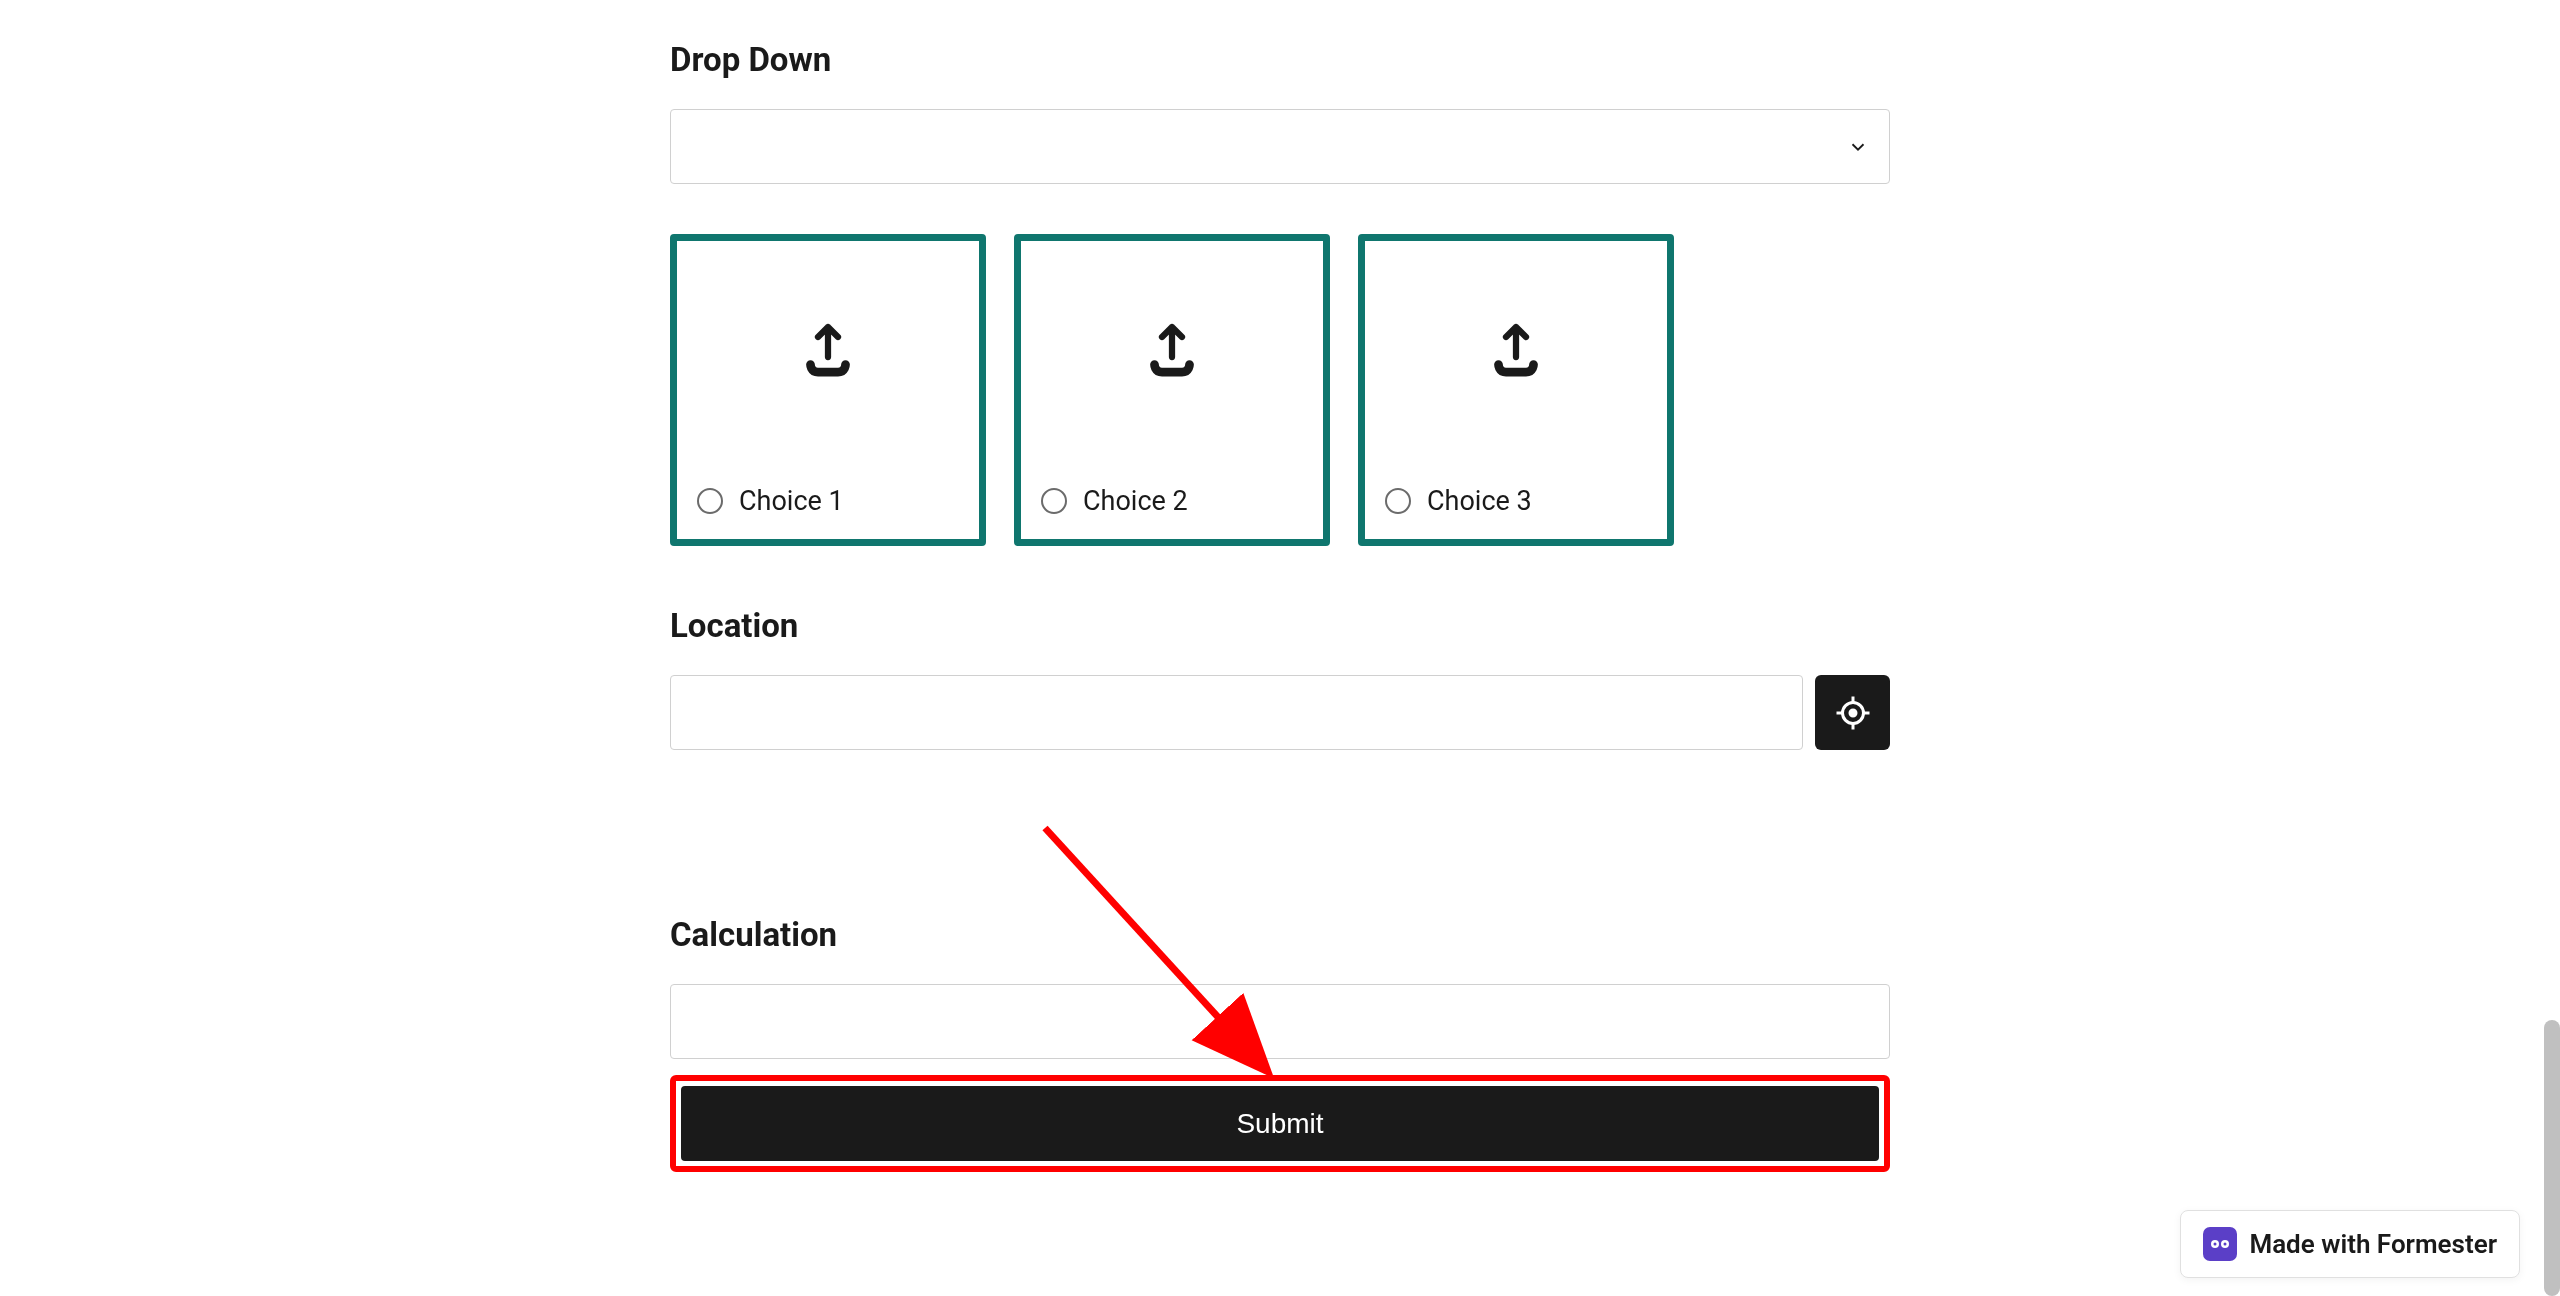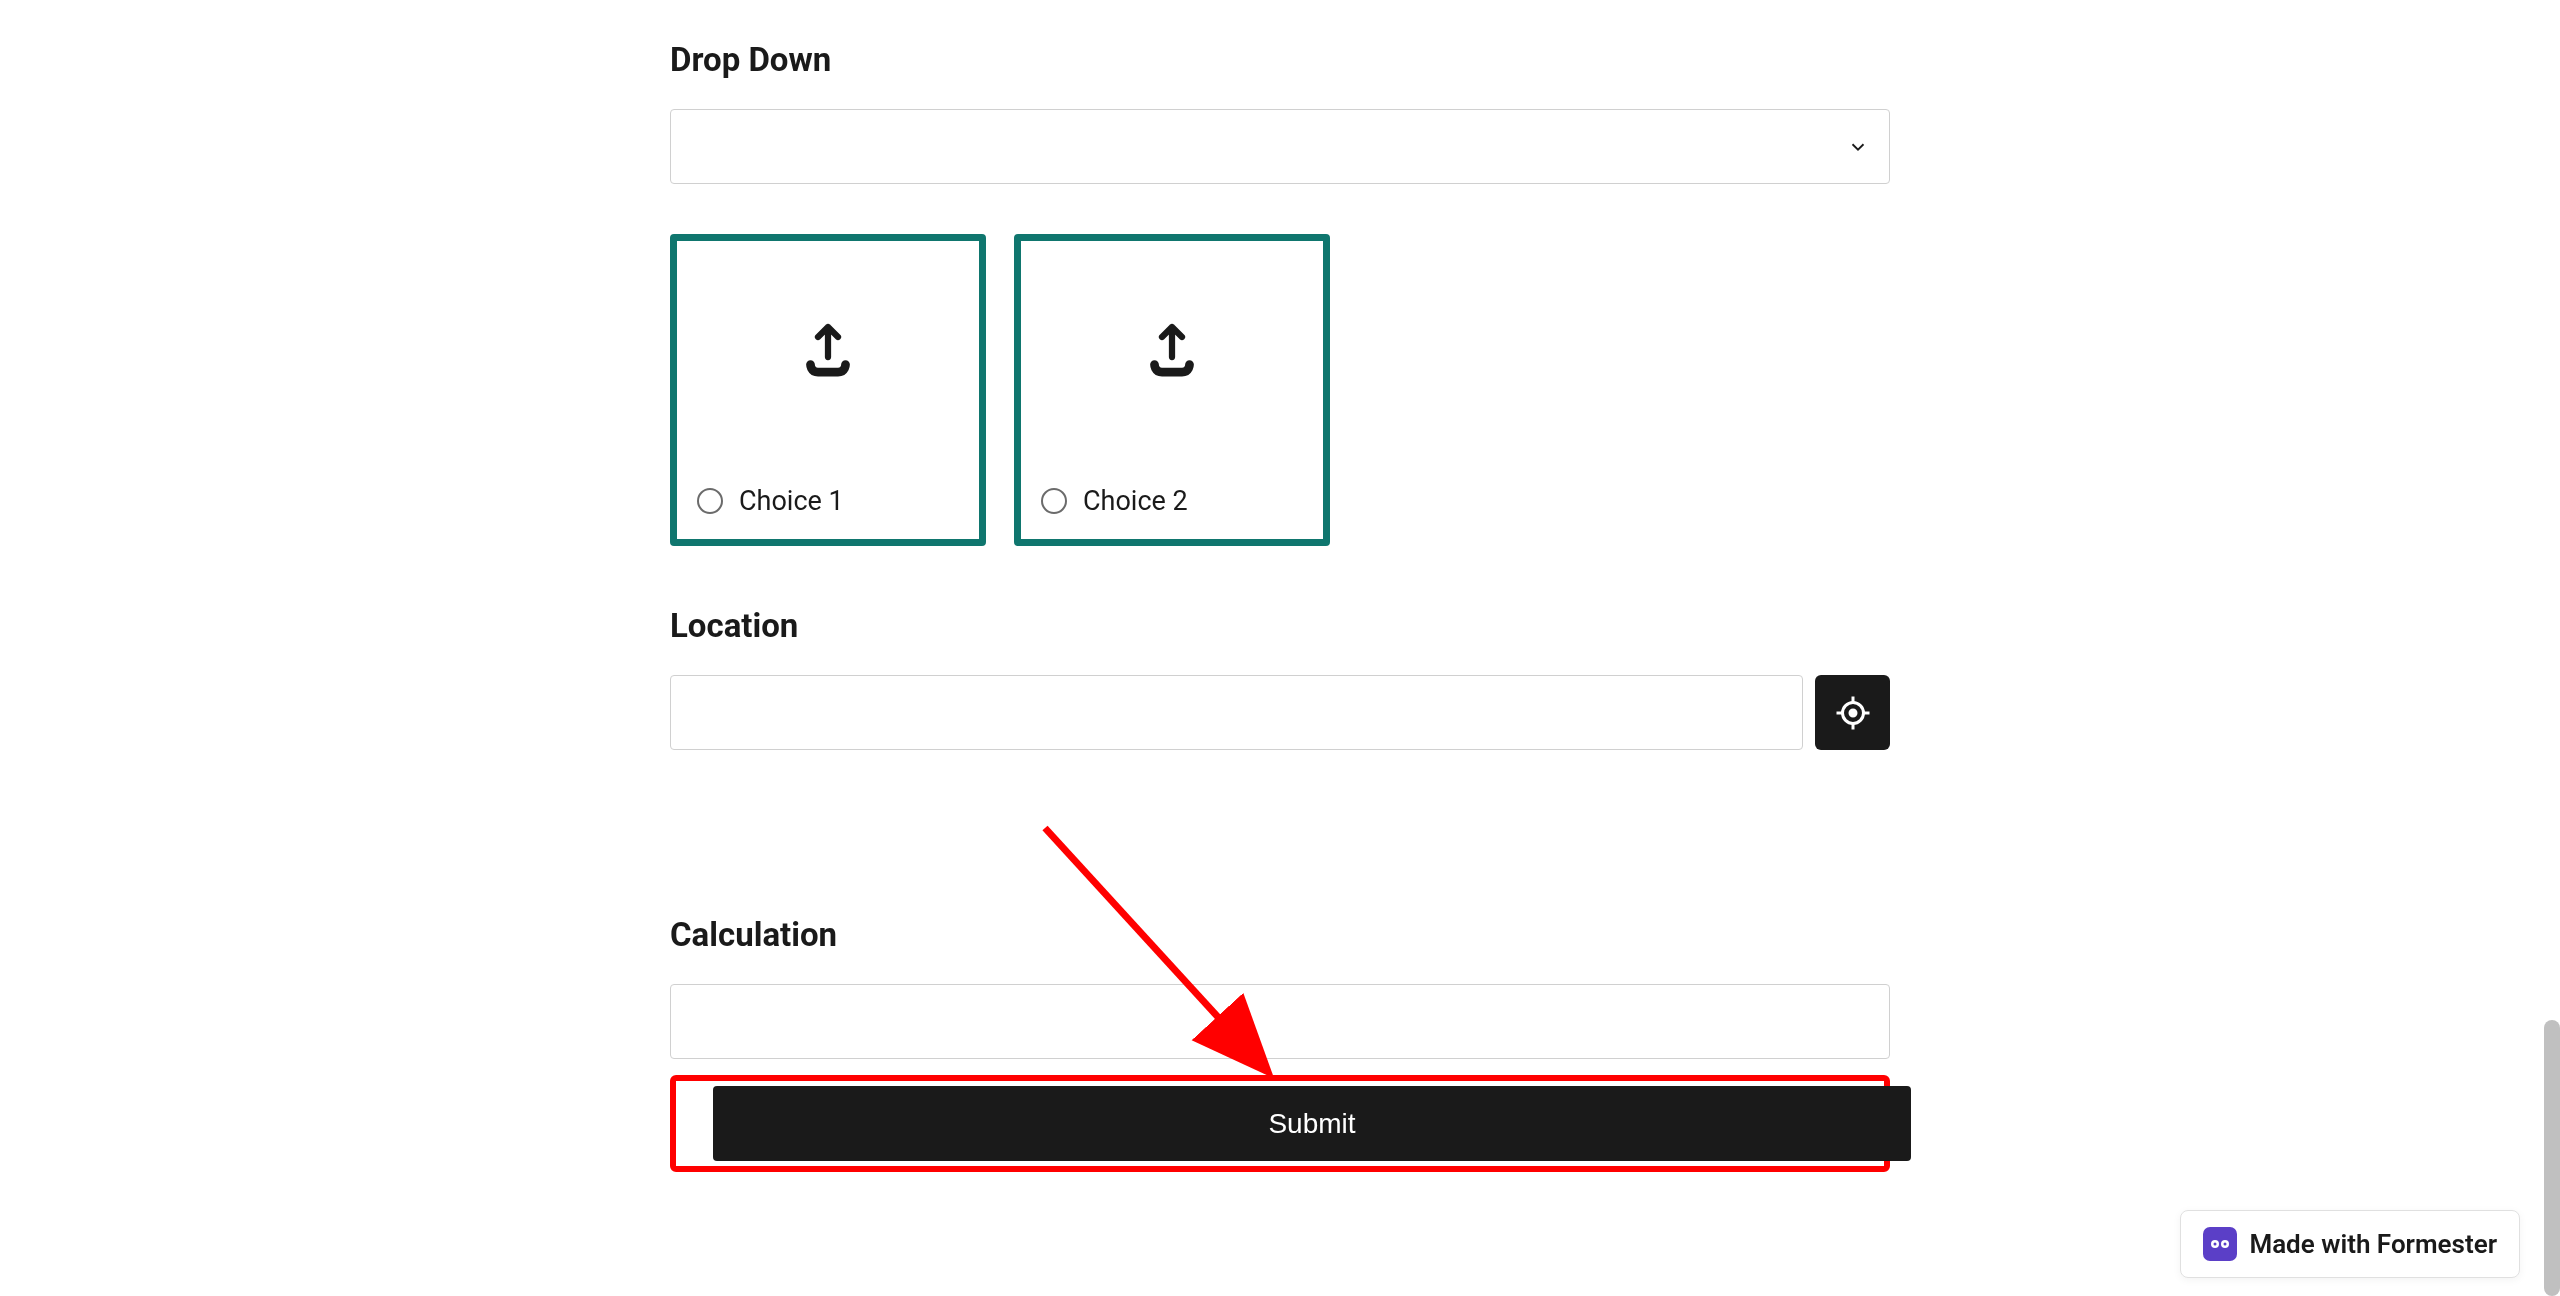--- a/index.html
+++ b/index.html
@@ -129,21 +129,20 @@
     }
     .submit-button {
       width: 100%;
       height: 75px;
       background: #1a1a1a;
       color: #ffffff;
       border: none;
       border-radius: 4px;
       font-size: 28px;
       cursor: pointer;
-      margin-left: 32px;
     }
     .annotation-arrow {
       position: absolute;
       left: 1035px;
       top: 818px;
       pointer-events: none;
     }
     .formester-badge {
       position: fixed;
       bottom: 18px;
@@ -211,20 +210,32 @@
     <div class="picture-choice-card">
       <div class="upload-area">
         <svg class="upload-icon" viewBox="0 0 24 24" fill="#1a1a1a">
           <path d="M12 2 L12 14 M12 2 L8 6 M12 2 L16 6" stroke="#1a1a1a" stroke-width="2.5" fill="none" stroke-linecap="round" stroke-linejoin="round"></path>
           <path d="M5 17 C5 17 5 20 8 20 L16 20 C19 20 19 17 19 17" stroke="#1a1a1a" stroke-width="3.5" fill="none" stroke-linecap="round"></path>
         </svg>
       </div>
       <div class="choice-row">
         <span class="radio-circle"></span>
         <span class="choice-label">Choice 2</span>
+      </div>
+    </div>
+    <div class="picture-choice-card">
+      <div class="upload-area">
+        <svg class="upload-icon" viewBox="0 0 24 24" fill="#1a1a1a">
+          <path d="M12 2 L12 14 M12 2 L8 6 M12 2 L16 6" stroke="#1a1a1a" stroke-width="2.5" fill="none" stroke-linecap="round" stroke-linejoin="round"></path>
+          <path d="M5 17 C5 17 5 20 8 20 L16 20 C19 20 19 17 19 17" stroke="#1a1a1a" stroke-width="3.5" fill="none" stroke-linecap="round"></path>
+        </svg>
+      </div>
+      <div class="choice-row">
+        <span class="radio-circle"></span>
+        <span class="choice-label">Choice 3</span>
       </div>
     </div>
   </div>
 
   
   <label class="field-label">Location</label>
   <div class="location-row">
     <input class="location-input" type="text" value="" style="">
     <button class="location-btn">
       <svg class="location-icon" viewBox="0 0 24 24" fill="none" stroke="#ffffff" stroke-width="2">

